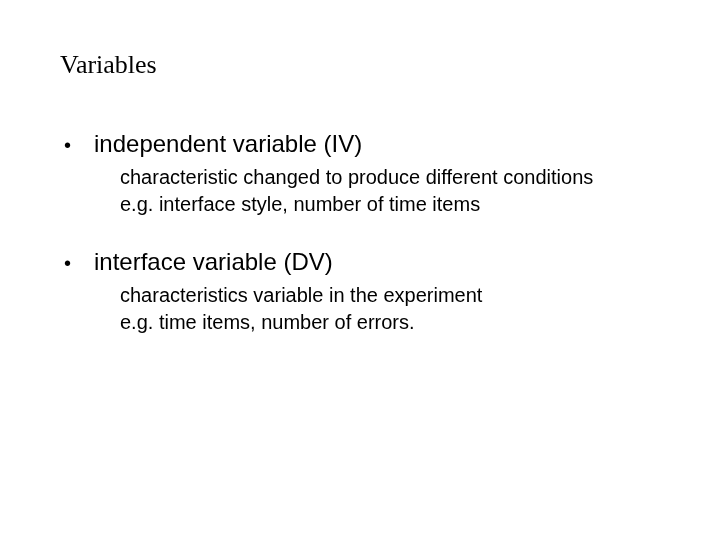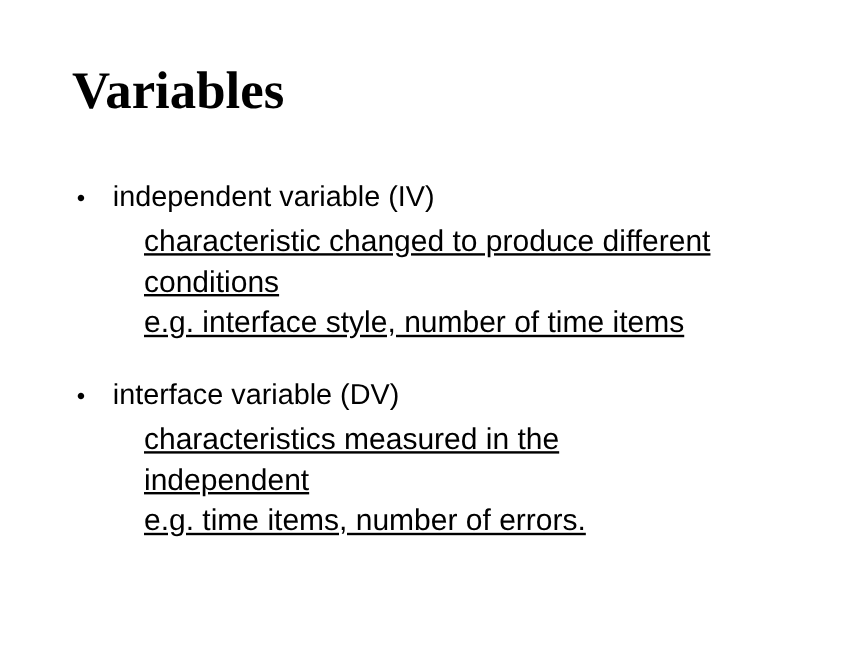--- a/index.html
+++ b/index.html
@@ -12,22 +12,22 @@
     color: #000000;
   }
   .slide {
     box-sizing: border-box;
     width: 720px;
     height: 540px;
     padding: 50px 60px 40px 60px;
   }
   .title {
     font-family: "Comic Sans MS", "Comic Sans", cursive;
-    font-size: 44px;
-    font-weight: bold;
+    font-size: 26px;
+    font-weight: normal;
     margin: 0 0 50px 0;
   }
   .item {
     margin-bottom: 30px;
   }
   .line-main {
     display: flex;
     align-items: baseline;
     font-size: 24px;
     margin-bottom: 6px;
@@ -35,24 +35,23 @@
   .bullet {
     width: 30px;
     flex: 0 0 30px;
     text-align: left;
     font-size: 20px;
     line-height: 24px;
     padding-left: 4px;
   }
   .sub {
     margin-left: 60px;
-    font-size: 25px;
+    font-size: 20px;
     line-height: 1.35;
     max-width: 480px;
-    text-decoration: underline;
   }
 </style>
 </head>
 <body>
 
 <div class="slide">
   <h1 class="title">Variables</h1>
 
   <div class="item">
     <div class="line-main">
@@ -64,17 +63,17 @@
       <div>e.g. interface style, number of time items</div>
     </div>
   </div>
 
   <div class="item">
     <div class="line-main">
       <span class="bullet">•</span>
       <span>interface variable (DV)</span>
     </div>
     <div class="sub">
-      <div>characteristics measured in the independent</div>
+      <div>characteristics variable in the experiment</div>
       <div>e.g. time items, number of errors.</div>
     </div>
   </div>
 </div>
 
 </body></html>

